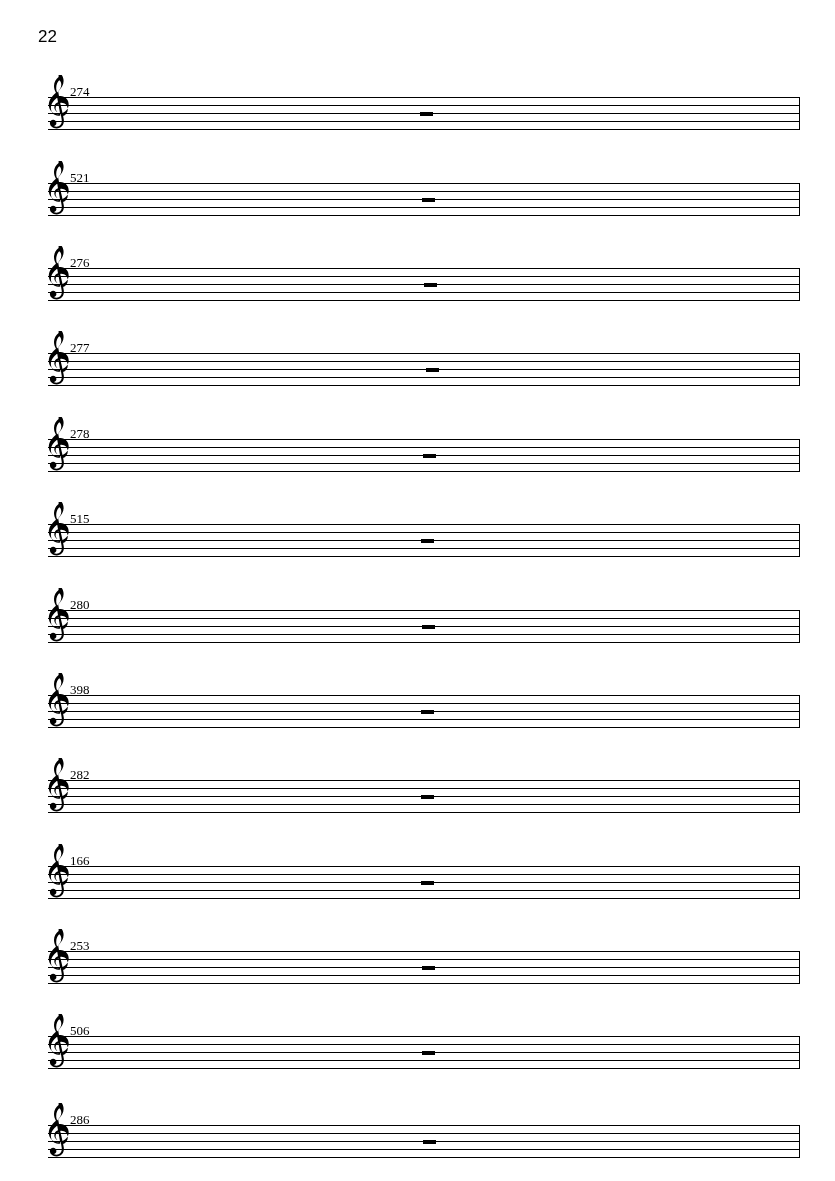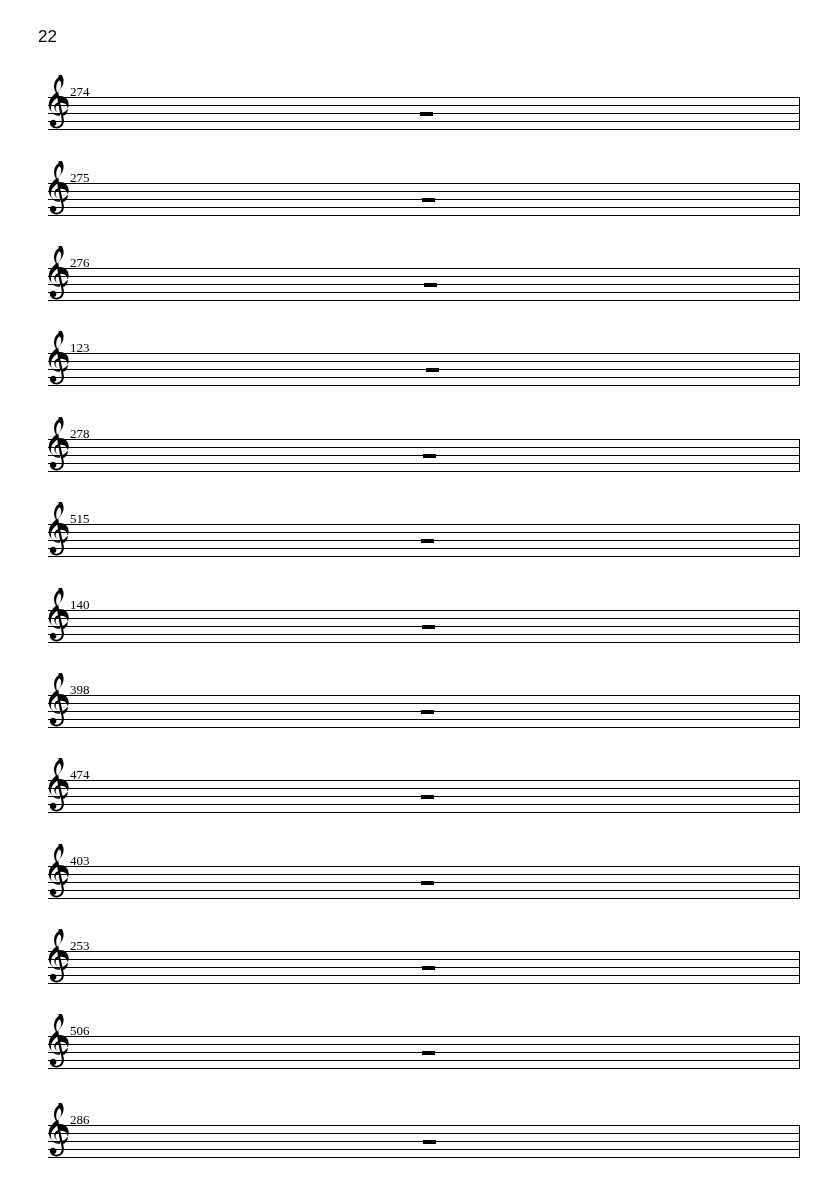--- a/index.html
+++ b/index.html
@@ -121,21 +121,21 @@
       -0.9-0.7-1.4-1.8-1.4-3.1 0-1.8 1.2-3.2 2.9-3.6l1.9 10.9c-0.7 0.2-1.4 0.3-2.2 0.3
       -4.2 0-7.3-3.3-7.3-7.7 0-4.3 2.9-7.5 6.3-10.5z
       M16.2 27.9c0.4-0.1 0.8-0.1 1.2-0.1 3.6 0 6.4 2.8 6.4 6.5 0 3.1-1.8 5.6-4.6 6.7z"></path>
   </g>
 </svg>
         </div>
         <div class="rest" style="left: 420px; top: 27px;"></div>
         <div class="barline-end"></div>
       </div>
       <div class="system" style="top: 171px;">
-        <div class="measure-number">275</div>
+        <div class="measure-number">521</div>
         <div class="staff">
           <div class="staff-line l0"></div>
           <div class="staff-line l1"></div>
           <div class="staff-line l2"></div>
           <div class="staff-line l3"></div>
           <div class="staff-line l4"></div>
         </div>
         <div class="clef">
 <svg width="30" height="62" viewBox="0 0 30 62" xmlns="http://www.w3.org/2000/svg">
   <g fill="#000" stroke="#000">
@@ -183,21 +183,21 @@
       -0.9-0.7-1.4-1.8-1.4-3.1 0-1.8 1.2-3.2 2.9-3.6l1.9 10.9c-0.7 0.2-1.4 0.3-2.2 0.3
       -4.2 0-7.3-3.3-7.3-7.7 0-4.3 2.9-7.5 6.3-10.5z
       M16.2 27.9c0.4-0.1 0.8-0.1 1.2-0.1 3.6 0 6.4 2.8 6.4 6.5 0 3.1-1.8 5.6-4.6 6.7z"></path>
   </g>
 </svg>
         </div>
         <div class="rest" style="left: 424px; top: 27px;"></div>
         <div class="barline-end"></div>
       </div>
       <div class="system" style="top: 341px;">
-        <div class="measure-number">123</div>
+        <div class="measure-number">277</div>
         <div class="staff">
           <div class="staff-line l0"></div>
           <div class="staff-line l1"></div>
           <div class="staff-line l2"></div>
           <div class="staff-line l3"></div>
           <div class="staff-line l4"></div>
         </div>
         <div class="clef">
 <svg width="30" height="62" viewBox="0 0 30 62" xmlns="http://www.w3.org/2000/svg">
   <g fill="#000" stroke="#000">
@@ -276,21 +276,21 @@
       -0.9-0.7-1.4-1.8-1.4-3.1 0-1.8 1.2-3.2 2.9-3.6l1.9 10.9c-0.7 0.2-1.4 0.3-2.2 0.3
       -4.2 0-7.3-3.3-7.3-7.7 0-4.3 2.9-7.5 6.3-10.5z
       M16.2 27.9c0.4-0.1 0.8-0.1 1.2-0.1 3.6 0 6.4 2.8 6.4 6.5 0 3.1-1.8 5.6-4.6 6.7z"></path>
   </g>
 </svg>
         </div>
         <div class="rest" style="left: 421px; top: 27px;"></div>
         <div class="barline-end"></div>
       </div>
       <div class="system" style="top: 598px;">
-        <div class="measure-number">140</div>
+        <div class="measure-number">280</div>
         <div class="staff">
           <div class="staff-line l0"></div>
           <div class="staff-line l1"></div>
           <div class="staff-line l2"></div>
           <div class="staff-line l3"></div>
           <div class="staff-line l4"></div>
         </div>
         <div class="clef">
 <svg width="30" height="62" viewBox="0 0 30 62" xmlns="http://www.w3.org/2000/svg">
   <g fill="#000" stroke="#000">
@@ -338,21 +338,21 @@
       -0.9-0.7-1.4-1.8-1.4-3.1 0-1.8 1.2-3.2 2.9-3.6l1.9 10.9c-0.7 0.2-1.4 0.3-2.2 0.3
       -4.2 0-7.3-3.3-7.3-7.7 0-4.3 2.9-7.5 6.3-10.5z
       M16.2 27.9c0.4-0.1 0.8-0.1 1.2-0.1 3.6 0 6.4 2.8 6.4 6.5 0 3.1-1.8 5.6-4.6 6.7z"></path>
   </g>
 </svg>
         </div>
         <div class="rest" style="left: 421px; top: 27px;"></div>
         <div class="barline-end"></div>
       </div>
       <div class="system" style="top: 768px;">
-        <div class="measure-number">474</div>
+        <div class="measure-number">282</div>
         <div class="staff">
           <div class="staff-line l0"></div>
           <div class="staff-line l1"></div>
           <div class="staff-line l2"></div>
           <div class="staff-line l3"></div>
           <div class="staff-line l4"></div>
         </div>
         <div class="clef">
 <svg width="30" height="62" viewBox="0 0 30 62" xmlns="http://www.w3.org/2000/svg">
   <g fill="#000" stroke="#000">
@@ -369,21 +369,21 @@
       -0.9-0.7-1.4-1.8-1.4-3.1 0-1.8 1.2-3.2 2.9-3.6l1.9 10.9c-0.7 0.2-1.4 0.3-2.2 0.3
       -4.2 0-7.3-3.3-7.3-7.7 0-4.3 2.9-7.5 6.3-10.5z
       M16.2 27.9c0.4-0.1 0.8-0.1 1.2-0.1 3.6 0 6.4 2.8 6.4 6.5 0 3.1-1.8 5.6-4.6 6.7z"></path>
   </g>
 </svg>
         </div>
         <div class="rest" style="left: 421px; top: 27px;"></div>
         <div class="barline-end"></div>
       </div>
       <div class="system" style="top: 854px;">
-        <div class="measure-number">403</div>
+        <div class="measure-number">166</div>
         <div class="staff">
           <div class="staff-line l0"></div>
           <div class="staff-line l1"></div>
           <div class="staff-line l2"></div>
           <div class="staff-line l3"></div>
           <div class="staff-line l4"></div>
         </div>
         <div class="clef">
 <svg width="30" height="62" viewBox="0 0 30 62" xmlns="http://www.w3.org/2000/svg">
   <g fill="#000" stroke="#000">

